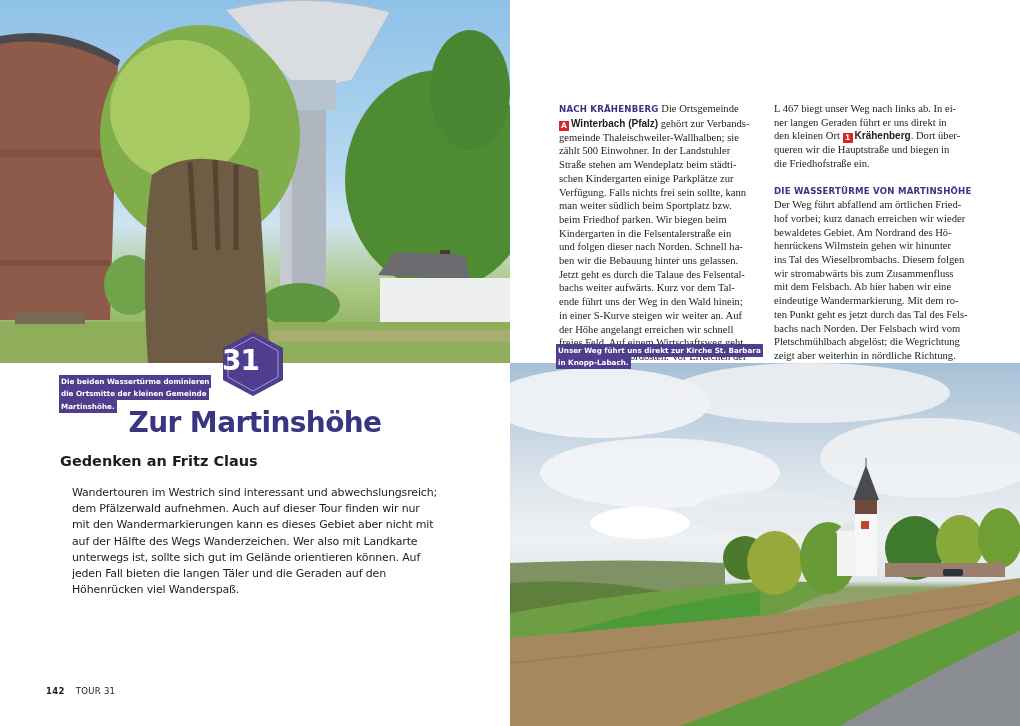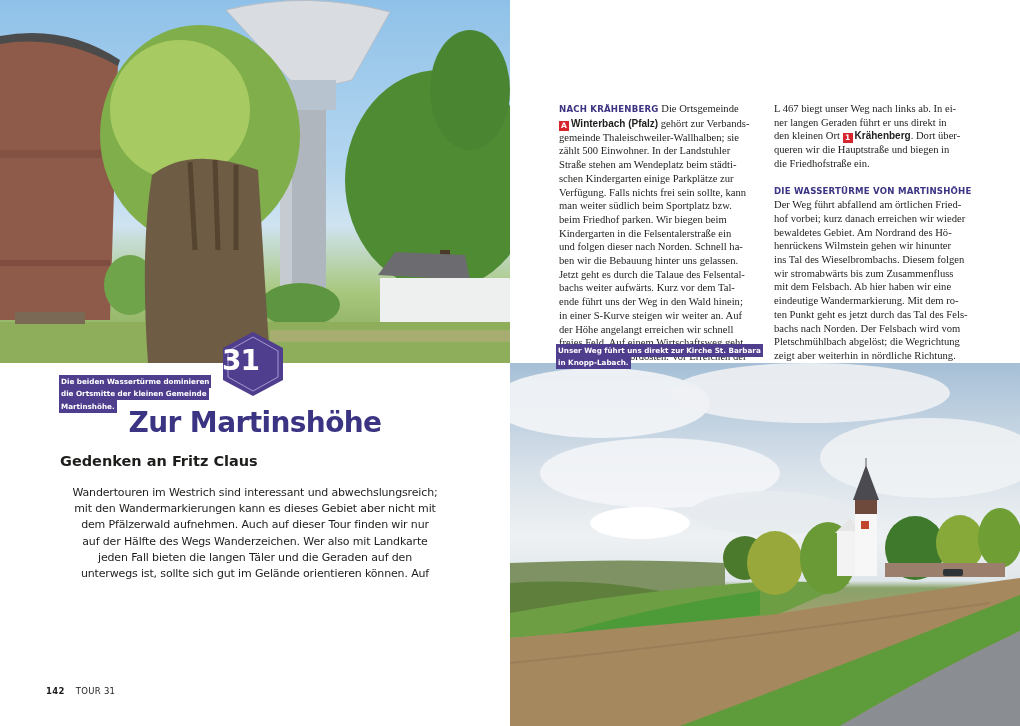--- a/index.html
+++ b/index.html
@@ -33,21 +33,21 @@
 
   .tour-title {
     position: absolute; left: 60px; top: 406px; width: 390px; text-align: center;
     font-family: "DejaVu Sans", sans-serif; font-weight: bold; font-size: 28px; color: #3b3483; letter-spacing: -0.6px;
   }
   .tour-subtitle {
     position: absolute; left: 60px; top: 453px; width: 390px; text-align: left;
     font-family: "DejaVu Sans", sans-serif; font-size: 14.5px; color: #1d1d1b;
   }
   .intro {
-    position: absolute; left: 72px; top: 485px; width: 366px; text-align: center;
+    position: absolute; left: 72px; top: 485px; width: 366px; text-align: left;
     font-family: "DejaVu Sans", sans-serif; font-size: 11px; line-height: 16.2px; color: #1d1d1b; letter-spacing: -0.15px;
   }
   .folio {
     position: absolute; left: 46px; top: 686px; font-family: "DejaVu Sans", sans-serif; font-size: 8.5px;
     color: #1d1d1b; letter-spacing: 0.3px;
   }
   .folio .page-num { font-weight: bold; margin-right: 8px; }
 
   
   .col {
@@ -130,25 +130,26 @@
       <polygon points="31,6 56,20 56,46 31,60 6,46 6,20" fill="none" stroke="#a79bd0" stroke-width="1"></polygon>
     </svg>
     <div class="num">31</div>
   </div>
 
   <h1 class="tour-title">Zur Martinshöhe</h1>
   <h2 class="tour-subtitle">Gedenken an Fritz Claus</h2>
 
   <div class="intro">
     <div>Wandertouren im Westrich sind interessant und abwechslungsreich;</div>
+    <div>dem Pfälzerwald aufnehmen. Auch auf dieser Tour finden wir nur</div>
     <div>mit den Wandermarkierungen kann es dieses Gebiet aber nicht mit</div>
-    <div>dem Pfälzerwald aufnehmen. Auch auf dieser Tour finden wir nur</div>
     <div>auf der Hälfte des Wegs Wanderzeichen. Wer also mit Landkarte</div>
+    <div>unterwegs ist, sollte sich gut im Gelände orientieren können. Auf</div>
     <div>jeden Fall bieten die langen Täler und die Geraden auf den</div>
-    <div>unterwegs ist, sollte sich gut im Gelände orientieren können. Auf</div>
+    <div>Höhenrücken viel Wanderspaß.</div>
   </div>
 
   <div class="folio">
     <span class="page-num">142</span>
     <span>TOUR 31</span>
   </div>
 
   <div class="col col-1">
     <span class="line">
       <span class="head">NACH KRÄHENBERG</span><span> Die Ortsgemeinde</span>

